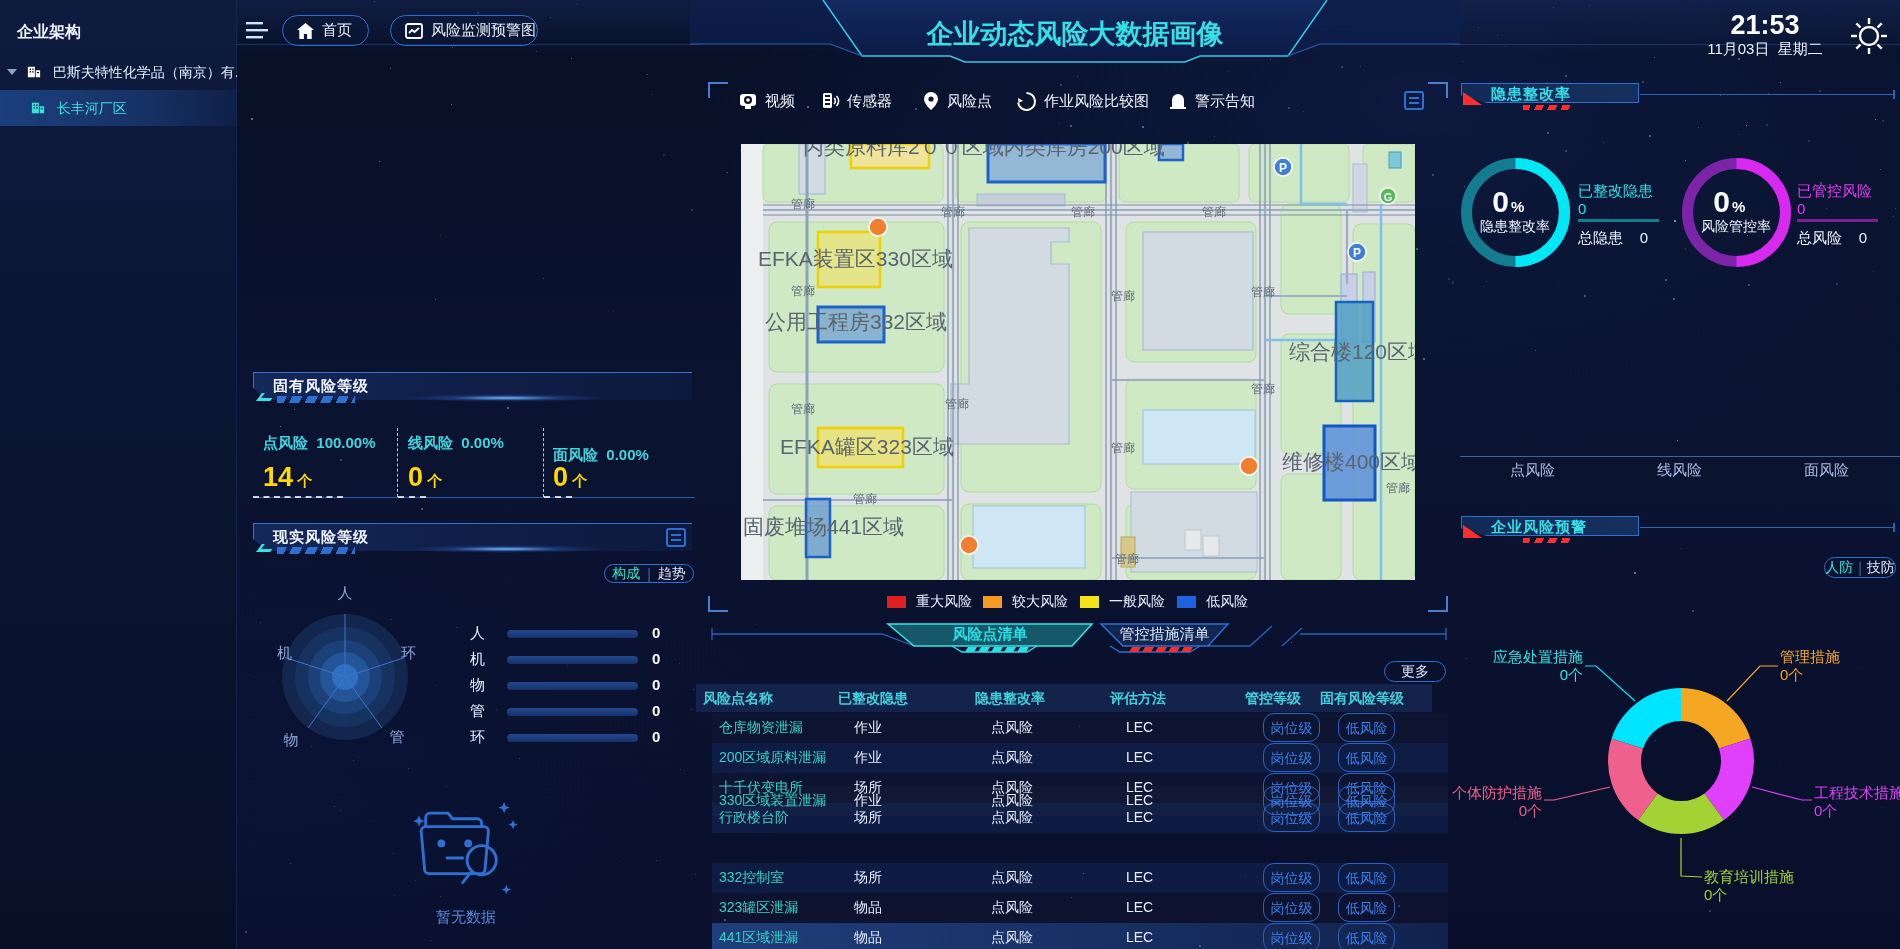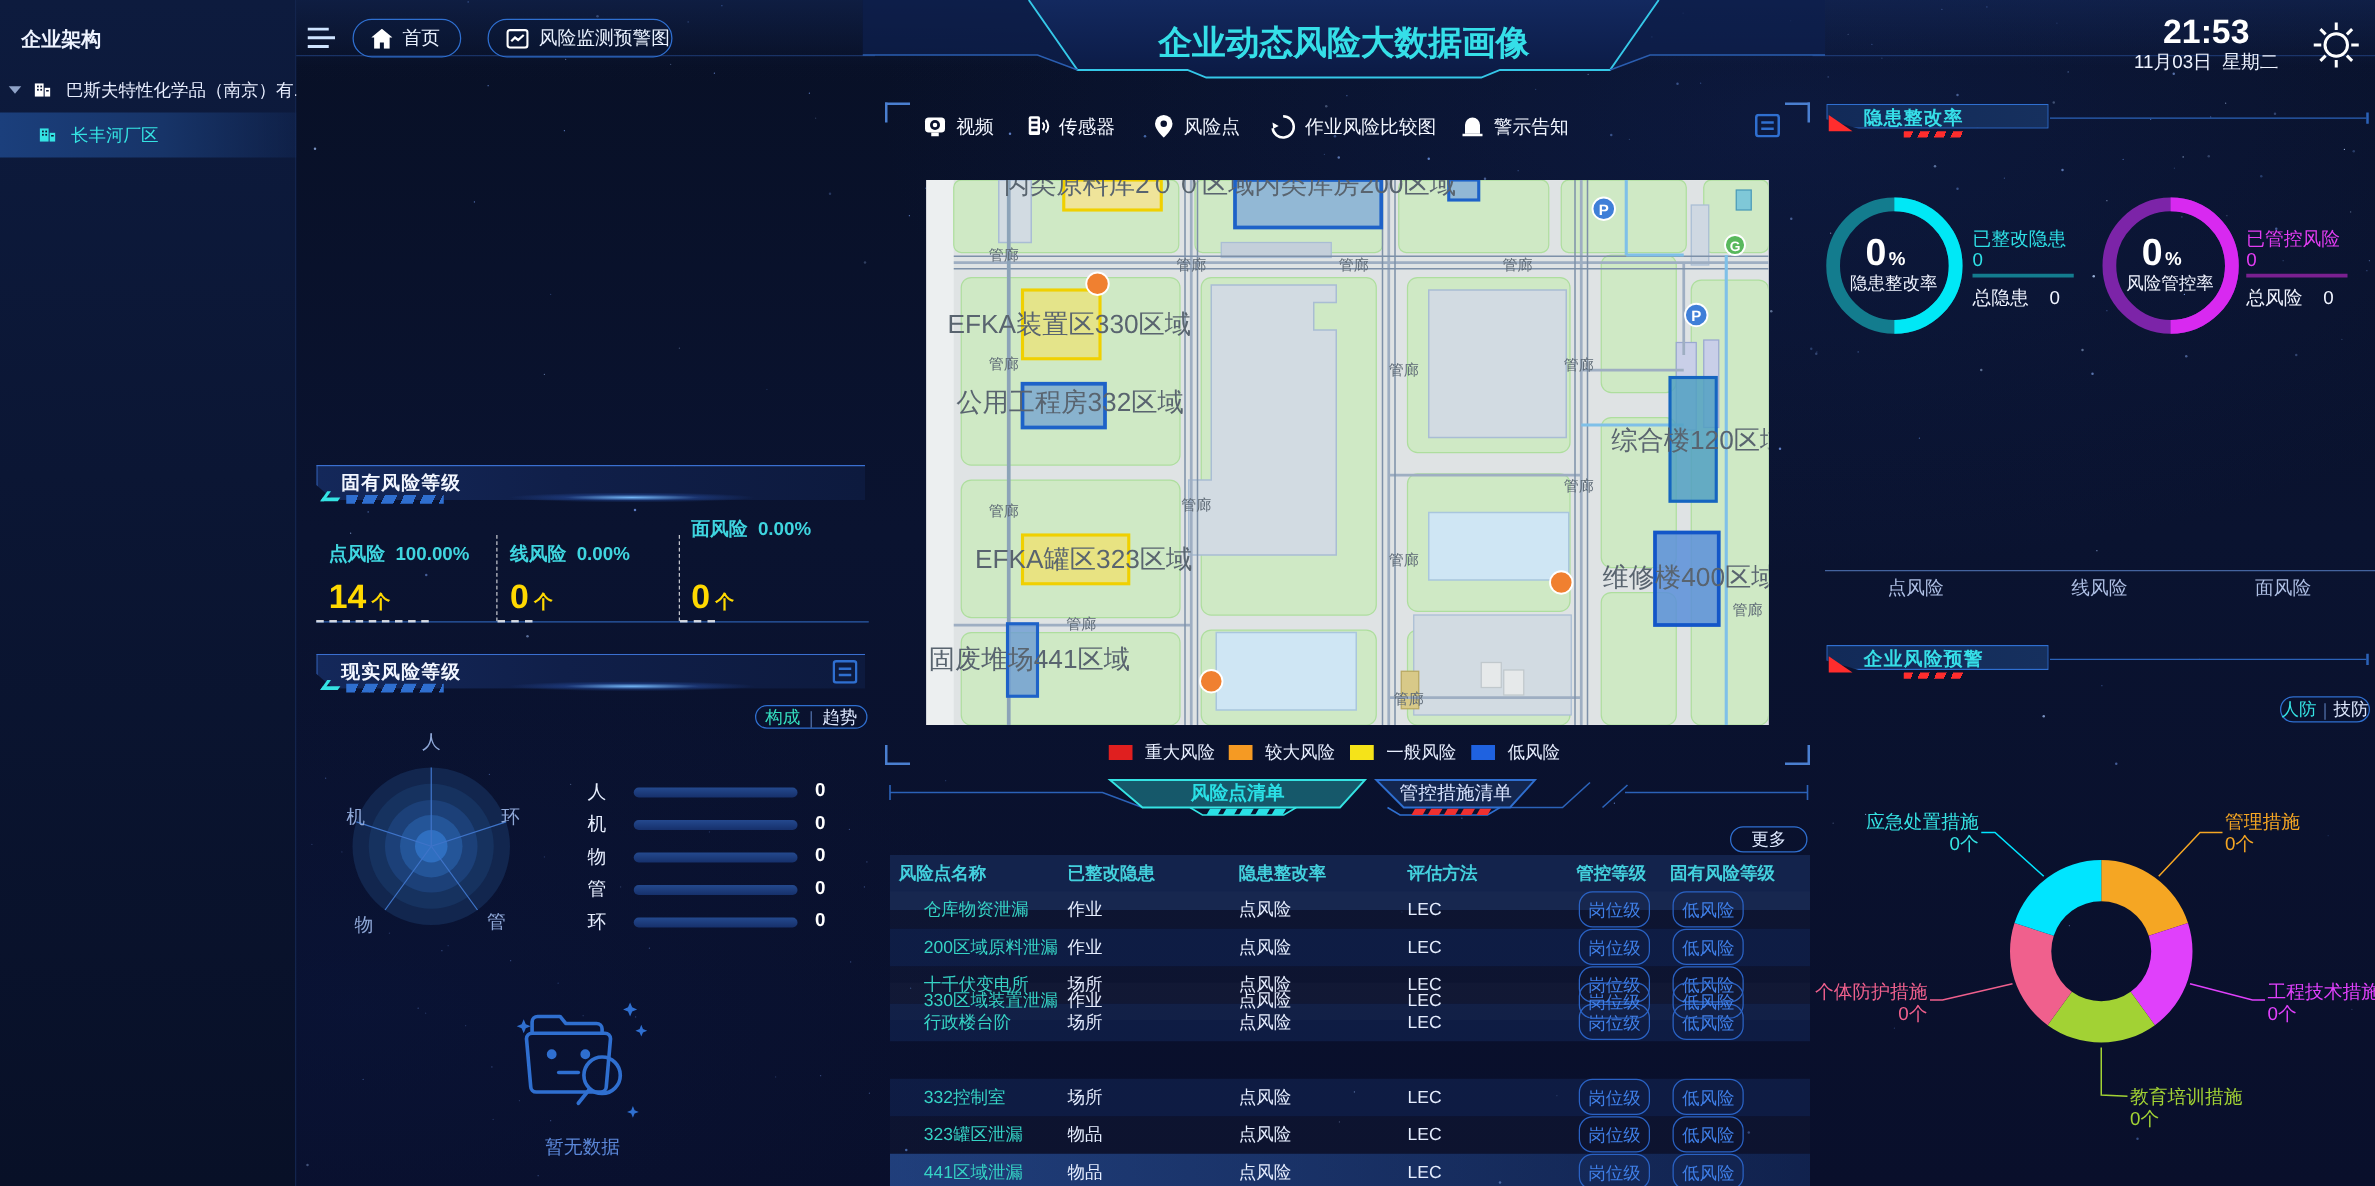--- a/index.html
+++ b/index.html
@@ -48,25 +48,25 @@
 
 .pill { position:absolute; border:1px solid #2f6fd0; border-radius:14px; color:#dfe9ff; font-size:14px; display:flex; align-items:center; justify-content:center; white-space:nowrap; }
 
 
 .statlab { position:absolute; font-size:15px; font-weight:bold; color:#3fd6e0; }
 .statnum { position:absolute; font-size:27px; font-weight:bold; color:#ffd900; }
 .statnum .up { font-size:15px; }
 .vdash { position:absolute; width:0; border-left:1px dashed rgba(255,255,255,.75); }
 
 
-.thead { position:absolute; left:712px; width:736px; height:44px; background:#13234c; }
+.thead { position:absolute; left:696px; width:736px; height:28px; background:#13234c; }
 .thead span, .trow span { position:absolute; top:0; height:29px; line-height:29px; font-size:14px; white-space:nowrap; }
 .thead span { color:#43d0dd; font-weight:bold; }
 .trow { position:absolute; left:712px; width:736px; height:30px; }
-.trow .c0 { color:#35d3c5;margin-left:20px; }
+.trow .c0 { color:#35d3c5; }
 .trow .cw { color:#e6eeff; }
 .rpill { position:absolute; top:5px; width:57px; height:20px; line-height:18px; text-align:center; border:1px solid #2a62c4; border-radius:11px; color:#3f7fe8; font-size:13px; }
 
 
 .leg { position:absolute; top:595px; height:14px; display:flex; align-items:center; font-size:14px; color:#e8efff; white-space:nowrap; }
 .leg i { width:19px; height:12px; margin-right:10px; display:inline-block; }
 
 .cornL,.cornR { position:absolute; width:20px; height:16px; }
 .cornL { border-left:2px solid #4a7fd0; }
 .cornR { border-right:2px solid #4a7fd0; }
@@ -436,21 +436,21 @@
   <line x1="5" y1="12" x2="15" y2="12" stroke="#2f6fd0" stroke-width="2"></line>
 </svg>
 <div class="pill" style="left:604px;top:564px;width:90px;height:19px;">
   <span style="color:#35e3c2;">构成</span>
       <span style="color:#49659c;margin:0 7px;">|</span>
       <span>趋势</span>
 </div>
 
 <div class="statlab" style="left:263px;top:434px;">点风险&nbsp;&nbsp;100.00%</div>
 <div class="statlab" style="left:408px;top:434px;">线风险&nbsp;&nbsp;0.00%</div>
-<div class="statlab" style="left:553px;top:414px;">面风险&nbsp;&nbsp;0.00%</div>
+<div class="statlab" style="left:553px;top:446px;">面风险&nbsp;&nbsp;0.00%</div>
 <div class="statnum" style="left:263px;top:462px;">14<span class="up"> 个</span></div>
 <div class="statnum" style="left:408px;top:462px;">0<span class="up"> 个</span></div>
 <div class="statnum" style="left:553px;top:462px;">0<span class="up"> 个</span></div>
 <div class="vdash" style="left:397px;top:428px;height:69px;"></div>
 <div class="vdash" style="left:543px;top:428px;height:69px;"></div>
 <div class="abs" style="left:253px;top:497px;width:442px;height:1px;background:#2b5cab;"></div>
 <div class="abs" style="left:253px;top:496px;width:90px;height:0;border-top:2px dashed rgba(255,255,255,.8);"></div>
 <div class="abs" style="left:398px;top:496px;width:28px;height:0;border-top:2px dashed rgba(255,255,255,.8);"></div>
 <div class="abs" style="left:544px;top:496px;width:28px;height:0;border-top:2px dashed rgba(255,255,255,.8);"></div>
 

